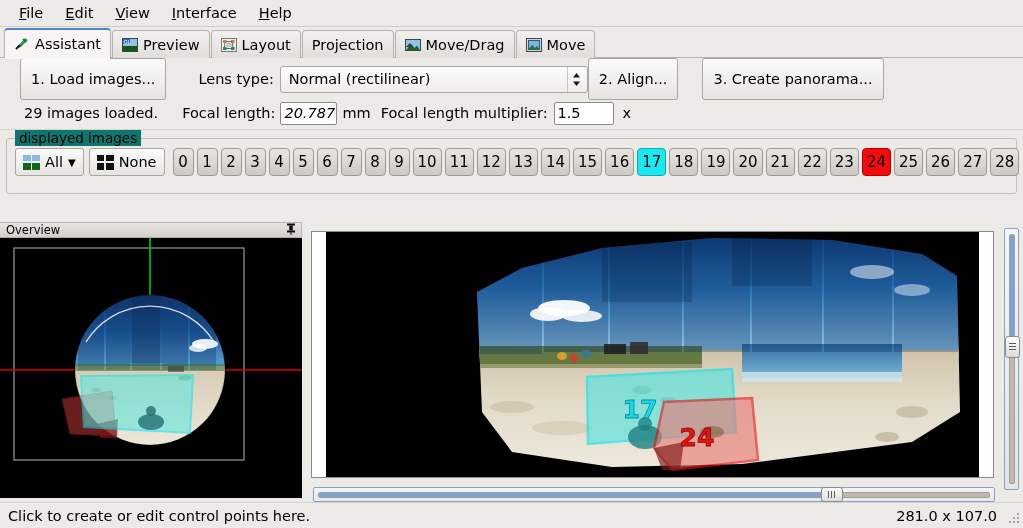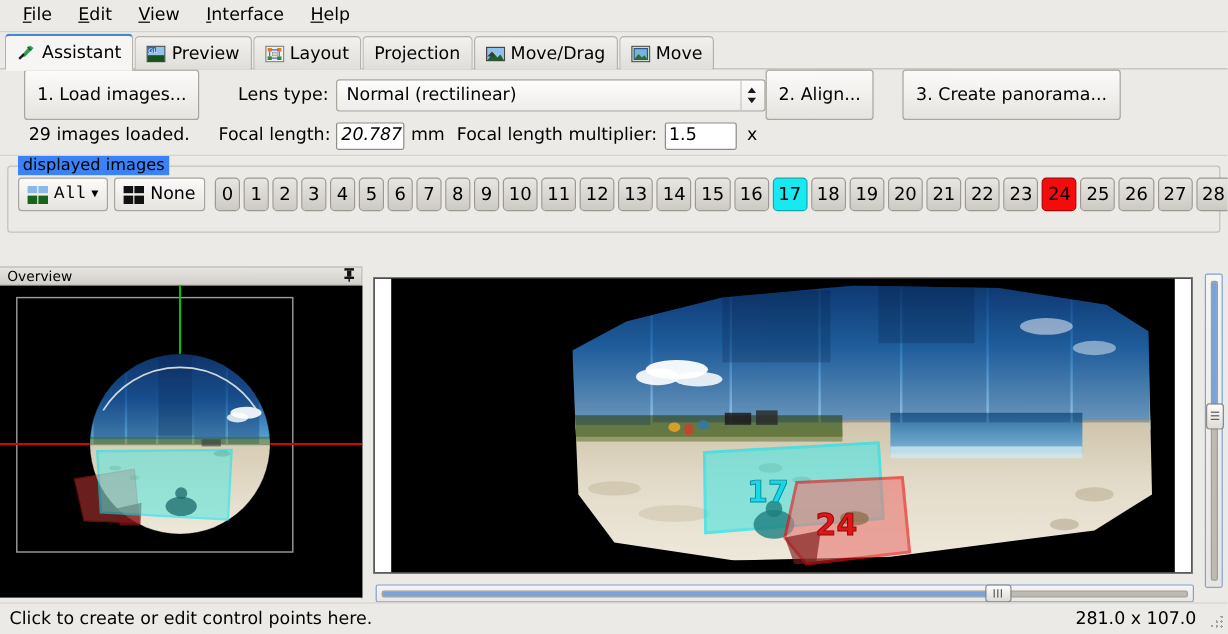--- a/index.html
+++ b/index.html
@@ -124,21 +124,21 @@
   .groupbox {
     position: relative;
     margin: 8px 6px 0 6px;
     border: 1px solid #c4c1bb;
     border-radius: 3px;
     padding: 9px 4px 5px 4px;
     height: 56px;
   }
   .group-title {
     position: absolute; top: -9px; left: 8px;
-    background: #3b82f6; padding: 0 4px;
+    background: #0f766e; padding: 0 4px;
     font-size: 13.5px;
   }
   .imgrow { display: flex; align-items: center; gap: 2px; }
   .ibtn {
     background: linear-gradient(#e8e6e1, #cdcac4);
     border: 1px solid #9c9992;
     border-radius: 4px;
     min-width: 21px; height: 28px;
     display: flex; align-items: center; justify-content: center;
     font-size: 15px;
@@ -359,21 +359,21 @@
         </svg>
       </span>
       <span>Move</span>
     </div>
   </div>
 
   <div class="toolbar">
     <div class="row1">
       <div class="btn" style="margin-left:12px;">1. Load images...</div>
       <div class="lbl" style="margin-left:32px;">Lens type:</div>
-      <div class="combo" style="width:358px; margin-left:6px;">
+      <div class="combo" style="width:308px; margin-left:6px;">
         <span class="combo-val">Normal (rectilinear)</span>
         <span class="combo-arrow">
           <svg width="11" height="17" viewBox="0 0 11 17">
             <path d="M5.5 2 L9 6.5 L2 6.5 Z" fill="#1a1a1a"></path>
             <path d="M5.5 15 L9 10.5 L2 10.5 Z" fill="#1a1a1a"></path>
           </svg>
         </span>
       </div>
       <div class="btn" style="">2. Align...</div>
       <div class="btn" style="margin-left:24px;">3. Create panorama...</div>
@@ -387,21 +387,21 @@
       <div class="lbl" style="margin-left:10px;">Focal length multiplier:</div>
       <div class="txtfield" style="width:60px; margin-left:6px;">1.5</div>
       <div class="lbl" style="margin-left:9px;">x</div>
     </div>
   </div>
 
   <div class="groupbox">
     <div class="group-title">displayed images</div>
     <div class="imgrow">
 
-      <div class="btn-all" style="margin-left:4px;font-family:Liberation Mono, monospace;">
+      <div class="btn-all" style="margin-left:4px;">
         <span class="thumb4 landscape">
             <i></i>
             <i></i>
             <i></i>
             <i></i>
           </span>
         <span>All</span>
         <span style="font-size:10px;">▼</span>
       </div>
 

